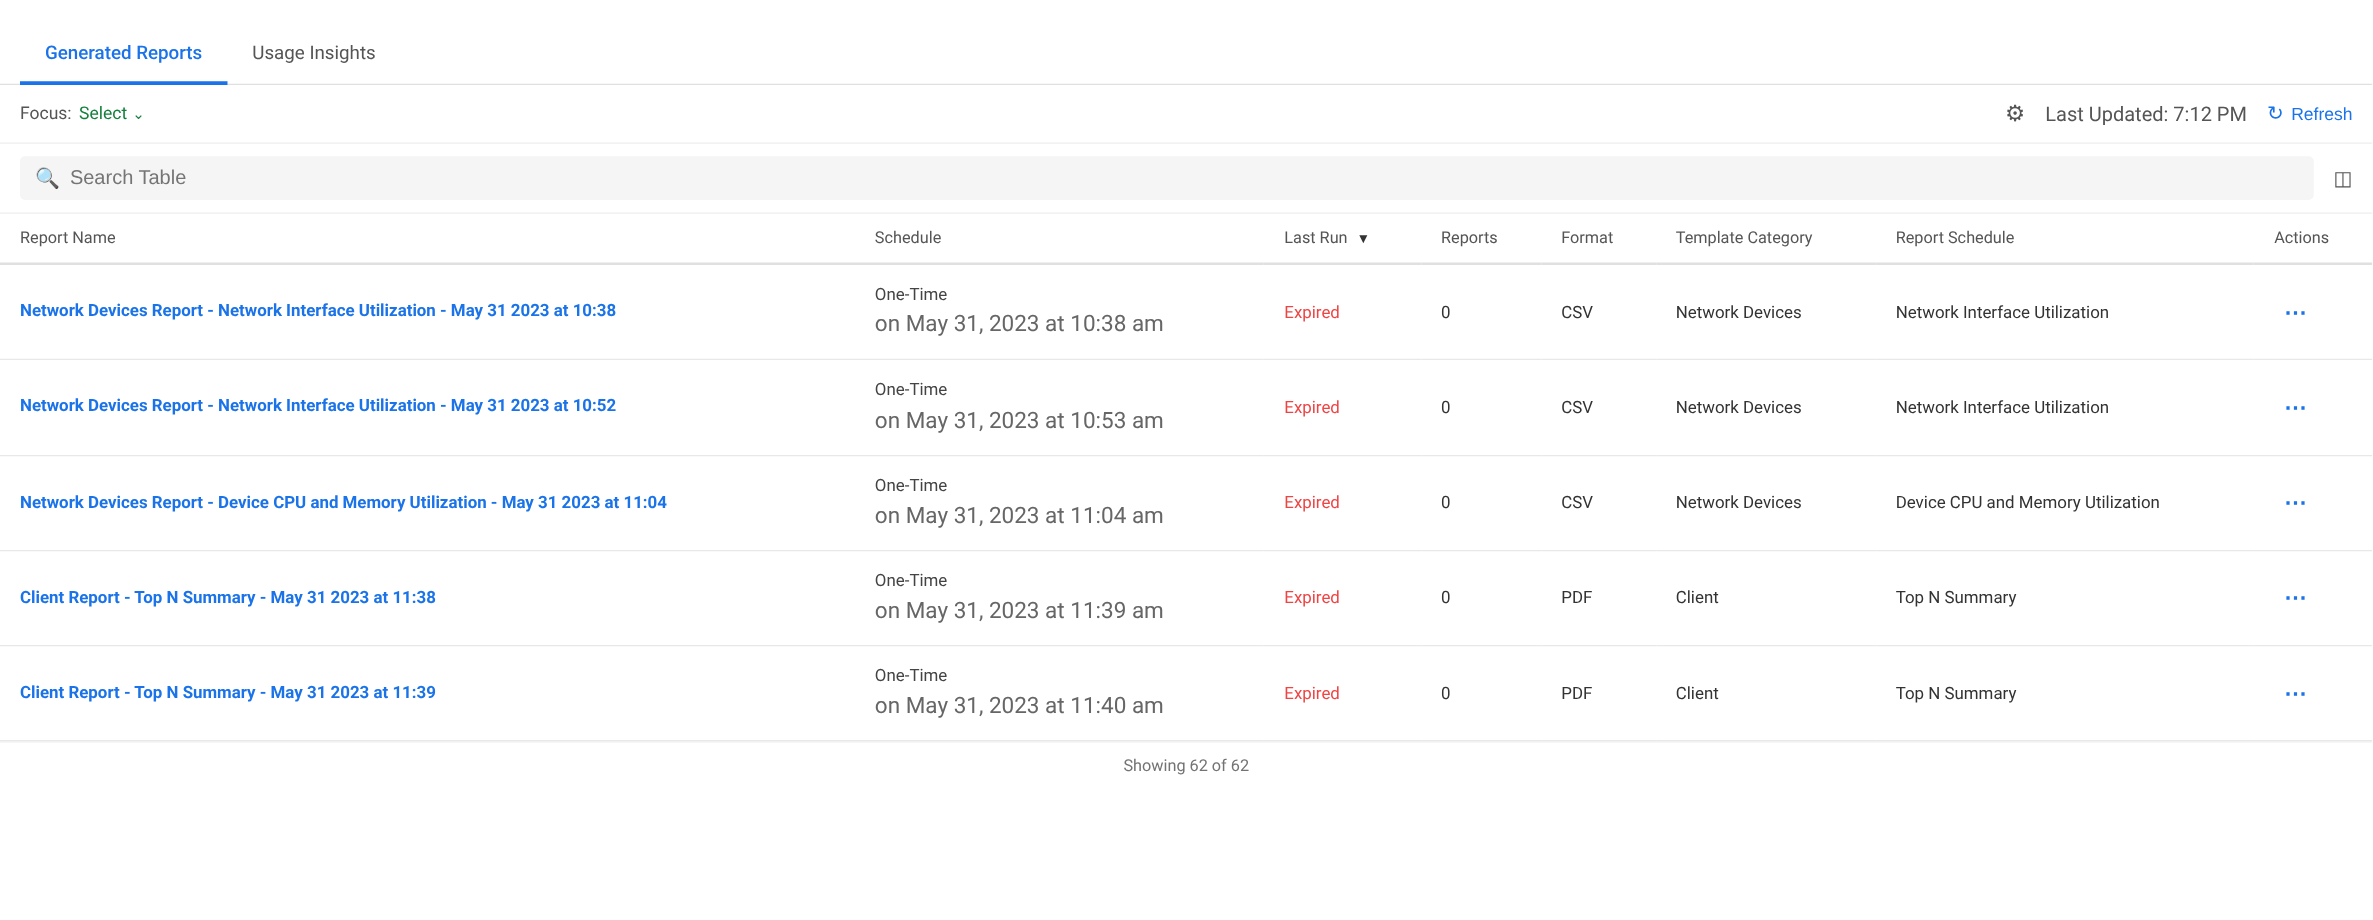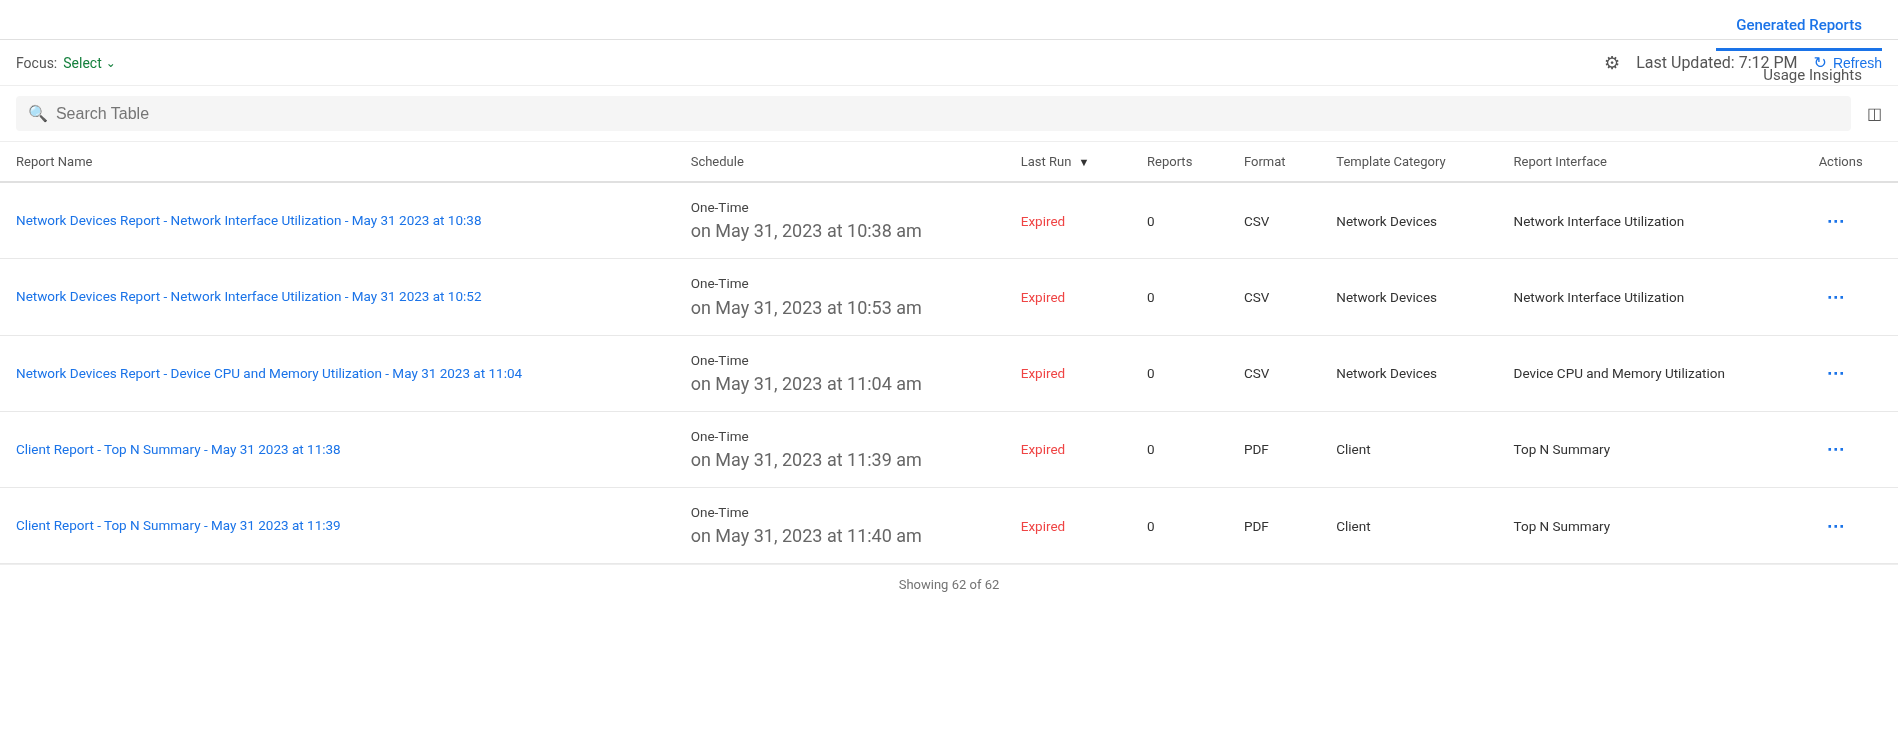--- a/index.html
+++ b/index.html
@@ -4,22 +4,21 @@
   <style>
     * { box-sizing: border-box; margin: 0; padding: 0; }
     body { font-family: -apple-system, BlinkMacSystemFont, 'Segoe UI', Roboto, Arial, sans-serif; background: #fff; color: #333; font-size: 14px; }
 
     
     .tabs-bar {
       display: flex;
       align-items: flex-end;
       border-bottom: 1px solid #e0e0e0;
       padding: 0 16px;
-      height: 40px;
-      flex-direction: column;
+      height: 68px;
     }
     .tab {
       padding: 16px 20px 14px;
       cursor: pointer;
       color: #555;
       font-size: 15px;
       border-bottom: 3px solid transparent;
       margin-bottom: -1px;
       white-space: nowrap;
     }
@@ -133,20 +132,21 @@
       padding: 14px 16px;
       font-size: 13.5px;
       color: #333;
       vertical-align: middle;
     }
     .report-link {
       color: #1a73e8;
       cursor: pointer;
       text-decoration: none;
       line-height: 1.4;
+      font-weight: bold;
     }
     .expired-badge {
       color: #ef4444;
     }
     .schedule-cell { color: #444; line-height: 1.5; }
     .schedule-sub { font-size: 18px; color: #666; }
     .actions-btn {
       color: #1a73e8;
       cursor: pointer;
       font-size: 18px;
@@ -212,21 +212,21 @@
         <tr>
           <th>Report Name</th>
           <th>Schedule</th>
           <th class="sortable">
             <span>Last Run</span>
             <span class="sort-arrow">▼</span>
           </th>
           <th>Reports</th>
           <th>Format</th>
           <th>Template Category</th>
-          <th>Report Interface</th>
+          <th>Report Schedule</th>
           <th>Actions</th>
         </tr>
       </thead>
       <tbody id="table-body">
       <tr>
       <td>
         <a class="report-link">Network Devices Report - Network Interface Utilization - May 31 2023 at 10:38</a>
       </td>
       <td>
         <div class="schedule-cell">

